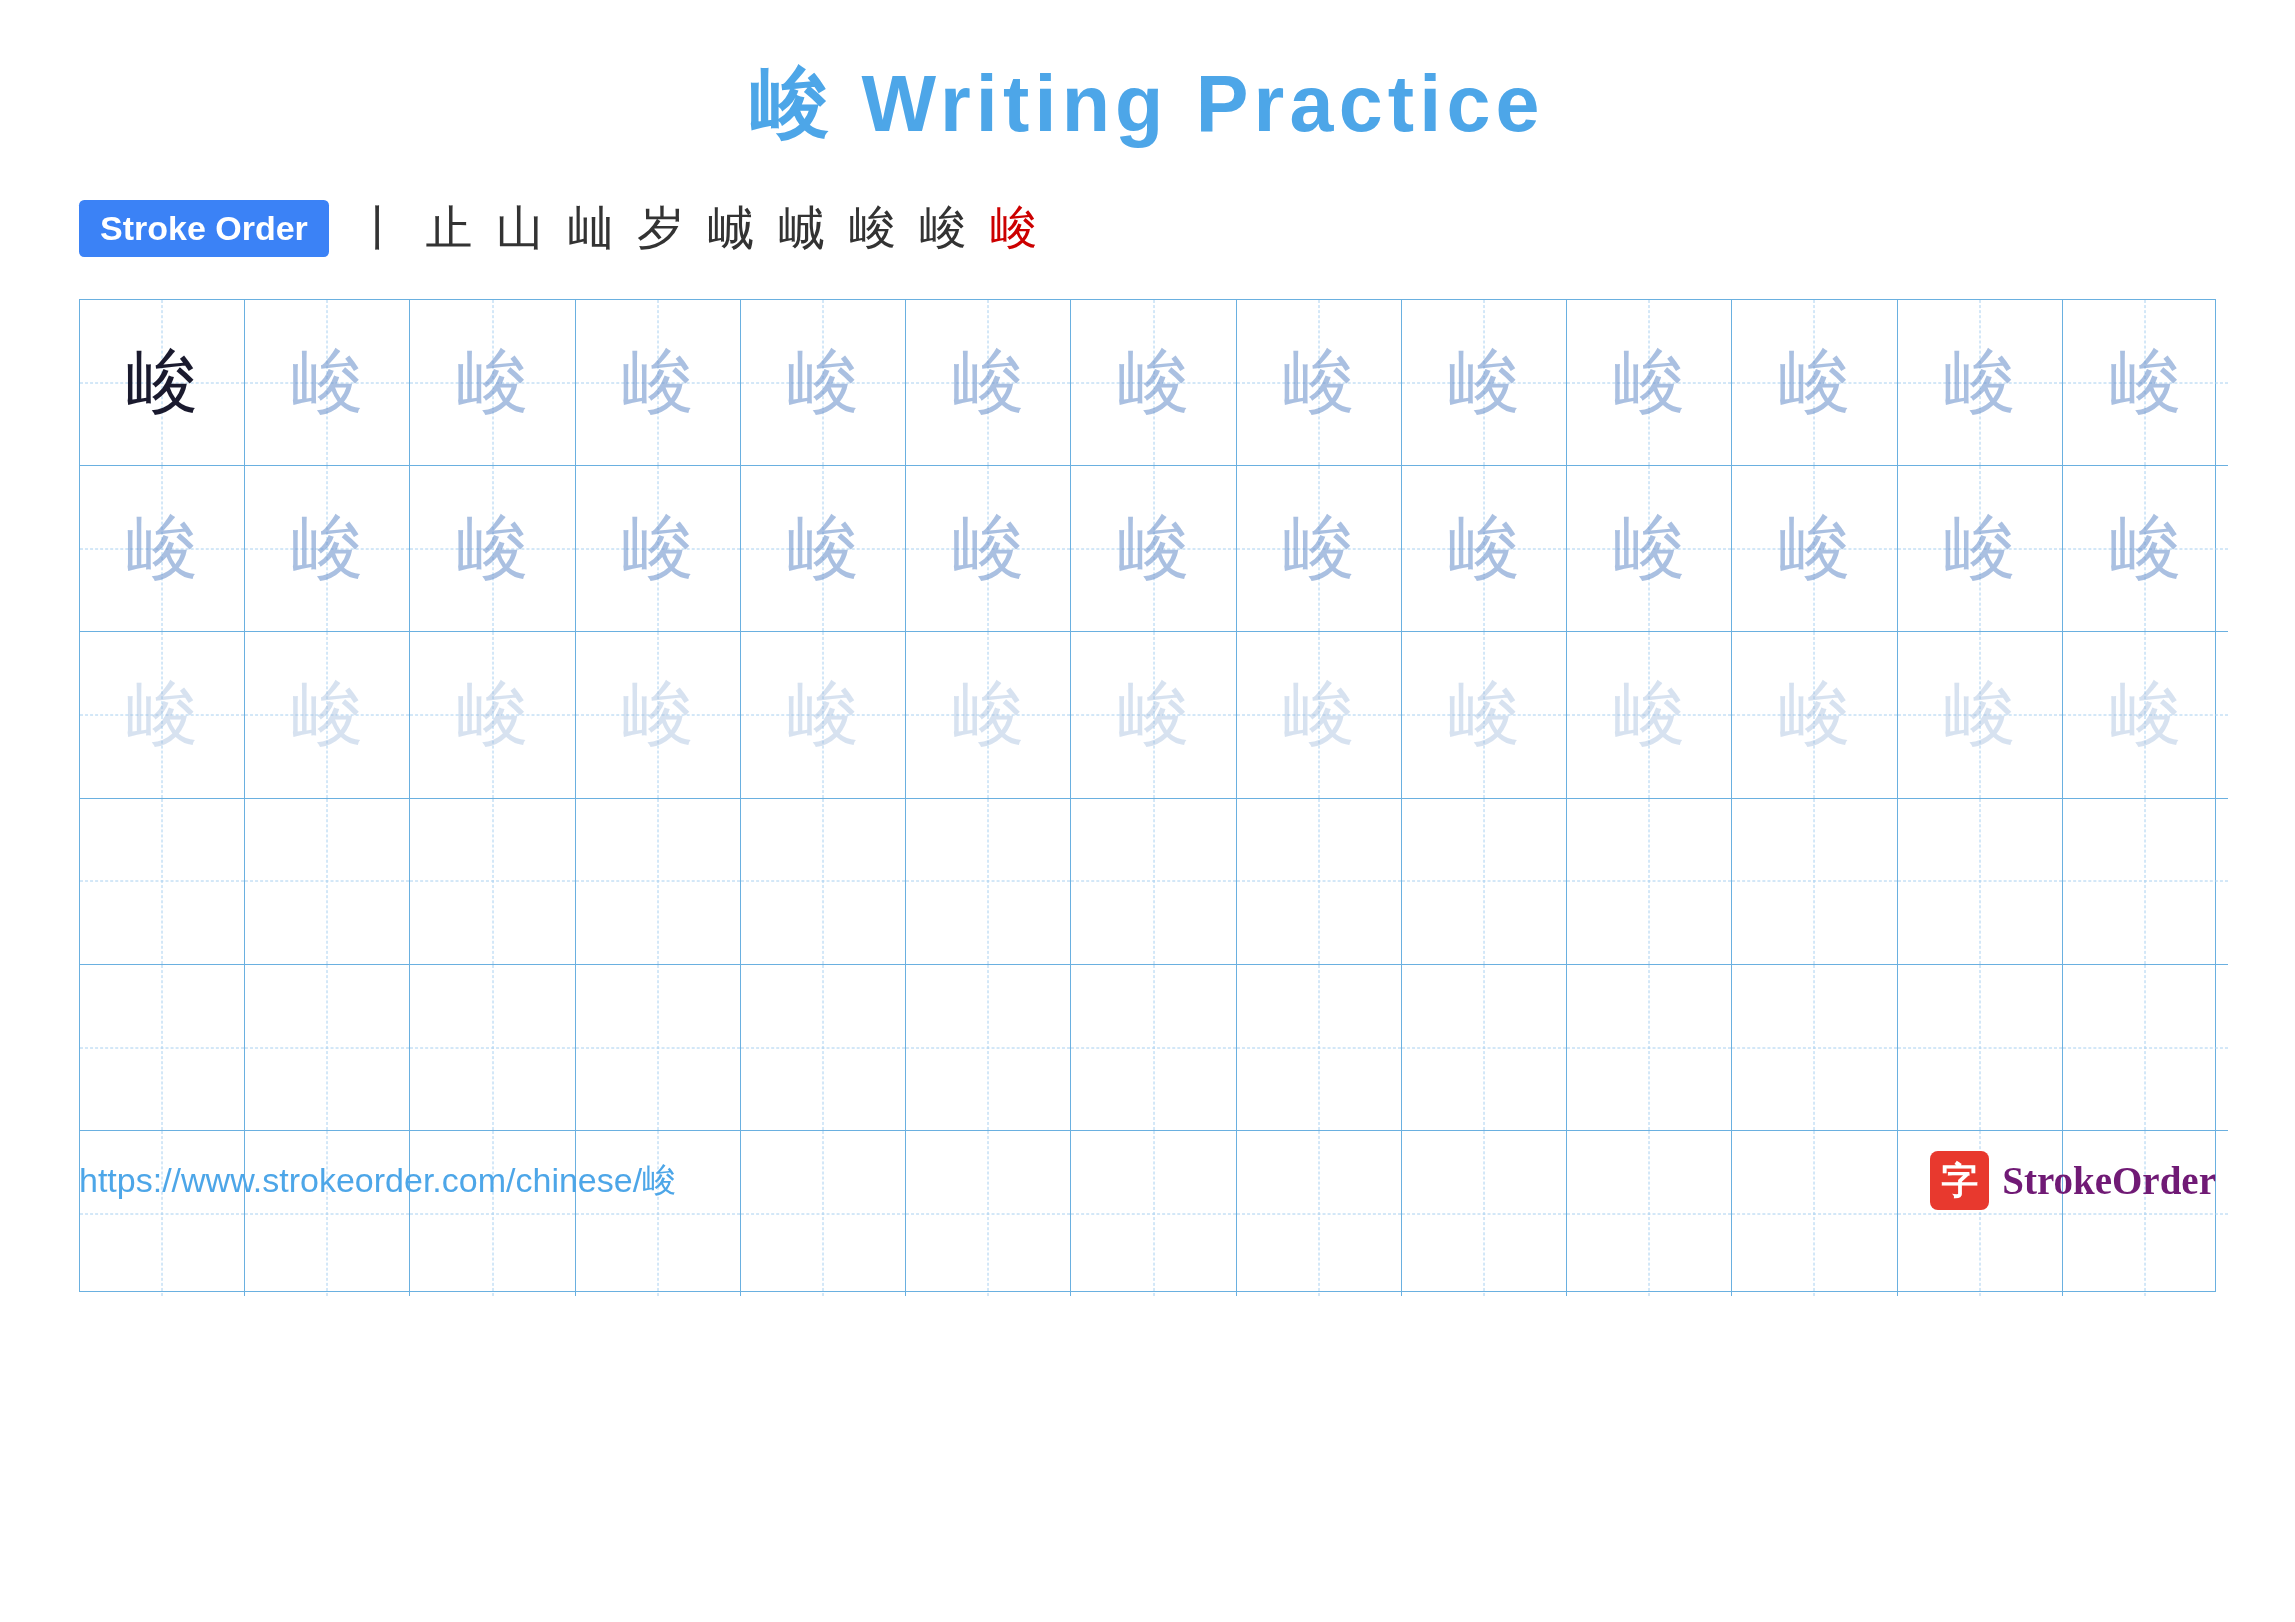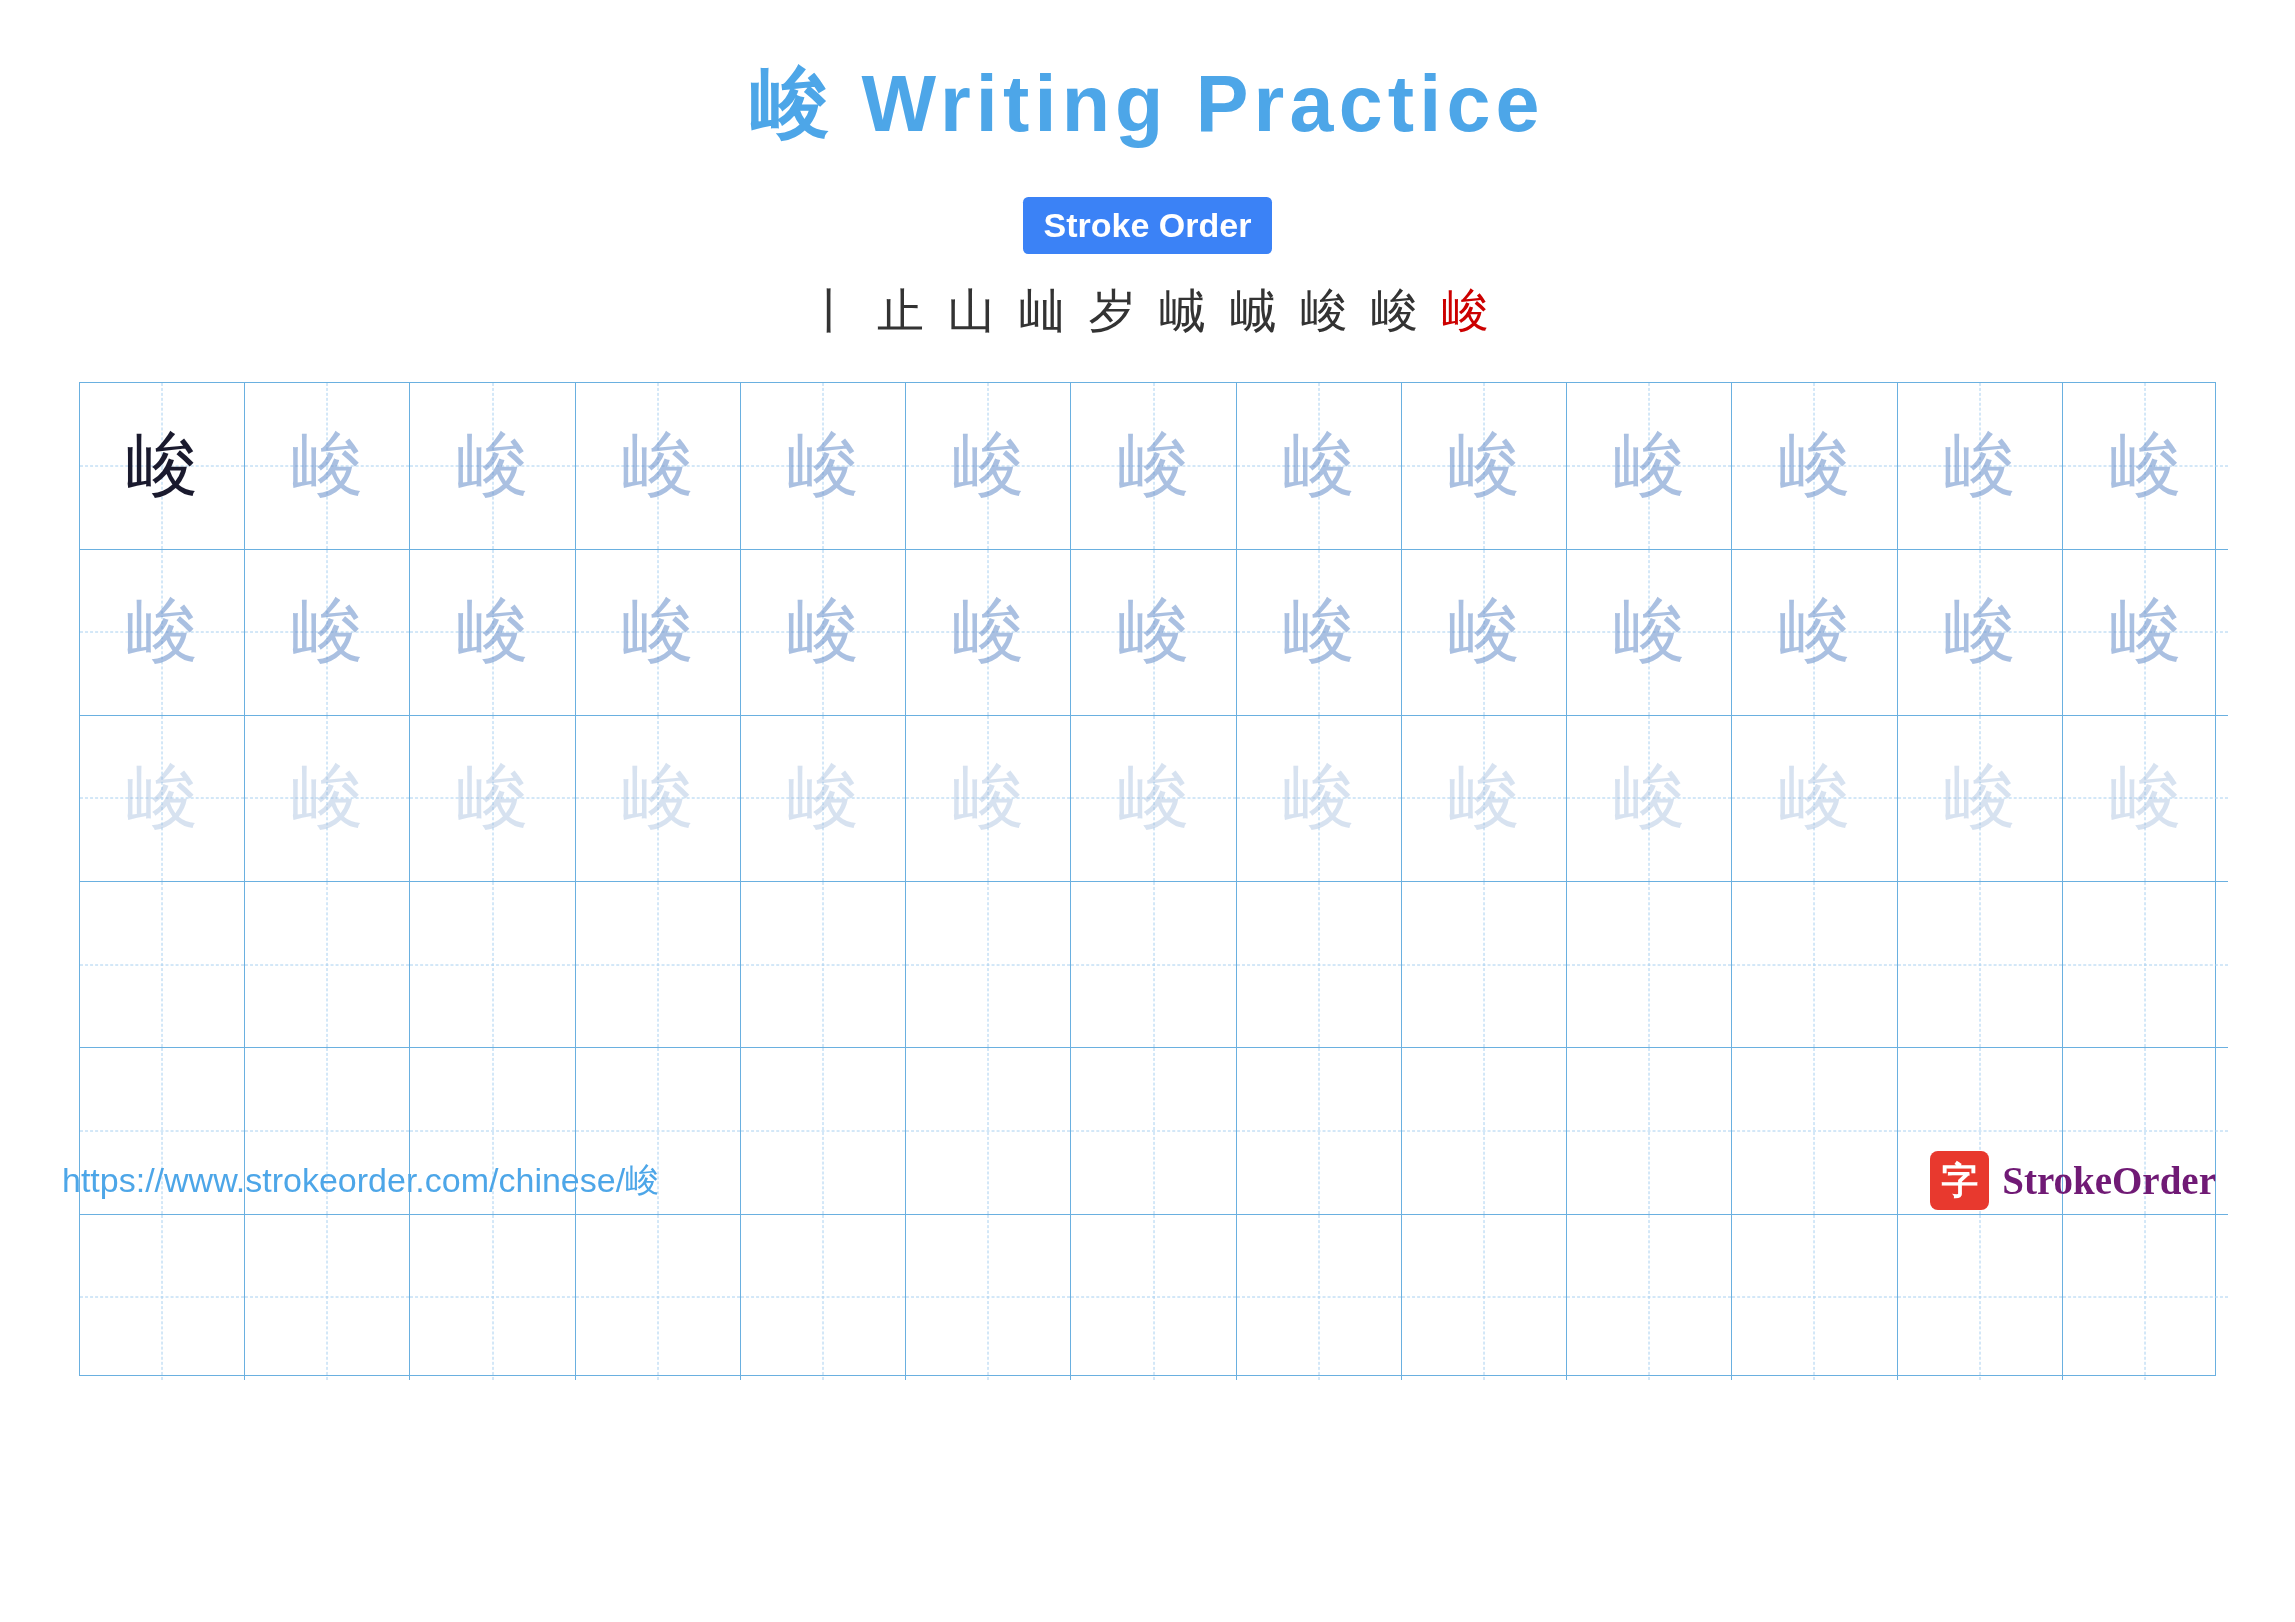--- a/index.html
+++ b/index.html
@@ -33,21 +33,20 @@
     .title .char {
       color: #4da6e8;
       font-family: serif;
     }
 
     .stroke-order-row {
       display: flex;
       align-items: center;
       margin-bottom: 39px;
       gap: 26px;
-      flex-direction: column;
     }
 
     .stroke-order-badge {
       background: #3b82f6;
       color: white;
       font-size: 34px;
       font-weight: bold;
       padding: 9.2px 21px;
       border-radius: 5.2px;
       font-family: Arial, sans-serif;
@@ -138,21 +137,21 @@
       color: rgba(100, 140, 200, 0.55);
     }
 
     .cell-char.faint-2 {
       color: rgba(160, 185, 220, 0.42);
     }
 
     .footer {
       position: absolute;
       bottom: 52px;
-      left: 62px;
+      left: 79px;
       right: 79px;
       display: flex;
       justify-content: space-between;
       align-items: center;
     }
 
     .footer-url {
       color: #4da6e8;
       font-size: 34px;
       font-family: Arial, sans-serif;

